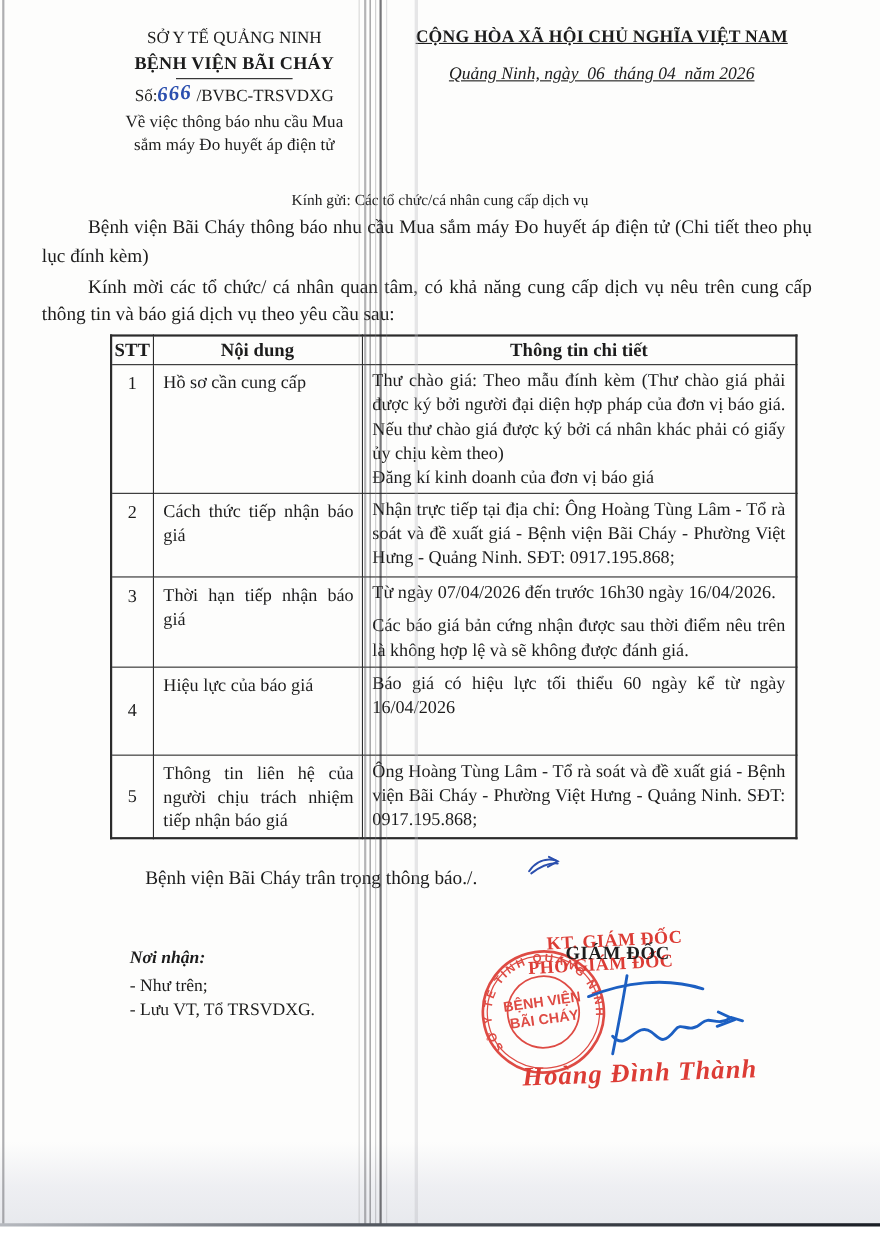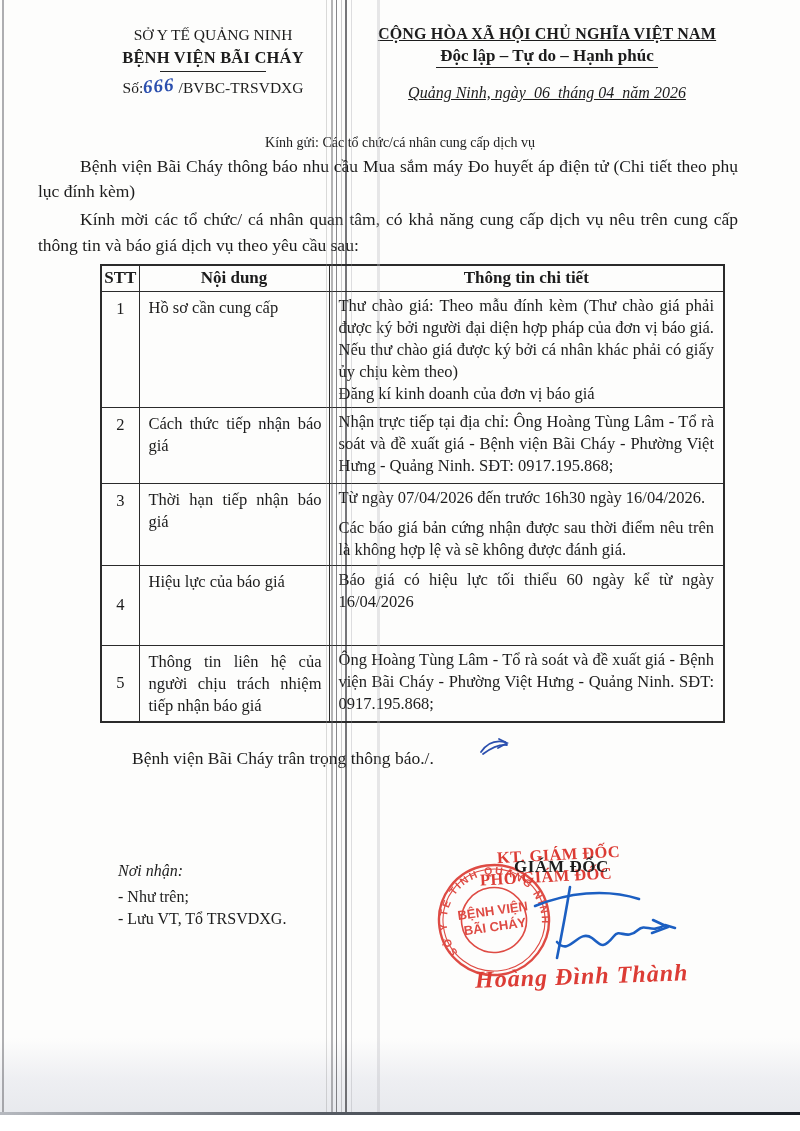--- a/index.html
+++ b/index.html
@@ -49,21 +49,21 @@
   td.stt.mid{vertical-align:middle;padding-top:0;}
   td.nd{vertical-align:top;padding:5px 7px 4px 9px;font-size:16.5px;line-height:1.32;text-align:justify;}
   td.ct{vertical-align:top;padding:3px 9px 3px 9px;font-size:16.5px;}
   td.ct p{margin:0;line-height:1.33;text-align:justify;}
   td.ct p.gap{margin-top:8px;}
   tr.r1{height:112px;}tr.r2{height:76px;}tr.r3{height:82px;}tr.r4{height:80px;}tr.r5{height:71px;}
   
   .closing{margin:13px 62px 0 90px;text-indent:42px;font-size:17.5px;}
   .flourish{display:inline-block;vertical-align:6px;margin-left:2px;}
   .recipients{position:absolute;left:118px;top:860px;font-size:16px;line-height:1.42;z-index:10;}
-  .recipients .rtitle{font-weight:normal;font-style:italic;margin-bottom:3px;}
+  .recipients .rtitle{font-weight:bold;font-style:italic;margin-bottom:3px;}
   .stamp-red-line{position:absolute;color:#dc3c35;font-weight:bold;font-size:16.5px;letter-spacing:.4px;z-index:12;}
   .line1{left:497px;top:845px;transform:rotate(-3deg);}
   .line2{left:480px;top:867px;transform:rotate(-3deg);}
   .printed-title{position:absolute;left:514px;top:857px;font-weight:bold;font-size:17px;color:#1d1d1d;z-index:13;letter-spacing:.6px;}
   .seal{position:absolute;left:417px;top:843px;z-index:11;transform:rotate(-8deg);opacity:.92;}
   .sig{position:absolute;left:525px;top:878px;z-index:14;}
   .signer-name{position:absolute;left:475px;top:963px;z-index:15;color:#dc3c35;font-style:italic;font-weight:bold;font-size:24px;letter-spacing:1px;transform:rotate(-2deg);}
 </style>
 </head>
 <body>
@@ -84,24 +84,24 @@
 
   <div class="header">
     <div class="hleft">
       <div>SỞ Y TẾ QUẢNG NINH</div>
       <div class="org-name">BỆNH VIỆN BÃI CHÁY</div>
       <div class="org-rule"></div>
       <div class="so-line">
         <span>Số:</span><span class="hand-number">666</span>
         <span>/BVBC-TRSVDXG</span>
       </div>
+      <div class="subject">Về việc thông báo nhu cầu Mua sắm máy Đo huyết áp điện tử</div>
     </div>
     <div class="hright">
       <div class="national">CỘNG HÒA XÃ HỘI CHỦ NGHĨA VIỆT NAM</div>
-      <div><span class="motto">Độc lập – Tự do – Hạnh phúc</span></div>
       <div class="place-date">Quảng Ninh, ngày  06  tháng 04  năm 2026</div>
     </div>
   </div>
 
   <div class="salutation">Kính gửi: Các tổ chức/cá nhân cung cấp dịch vụ</div>
   <p class="body-para">Bệnh viện Bãi Cháy thông báo nhu cầu Mua sắm máy Đo huyết áp điện tử (Chi tiết theo phụ lục đính kèm)</p>
   <p class="body-para">Kính mời các tổ chức/ cá nhân quan tâm, có khả năng cung cấp dịch vụ nêu trên cung cấp thông tin và báo giá dịch vụ theo yêu cầu sau:</p>
 
   <table class="quote">
     <colgroup>

